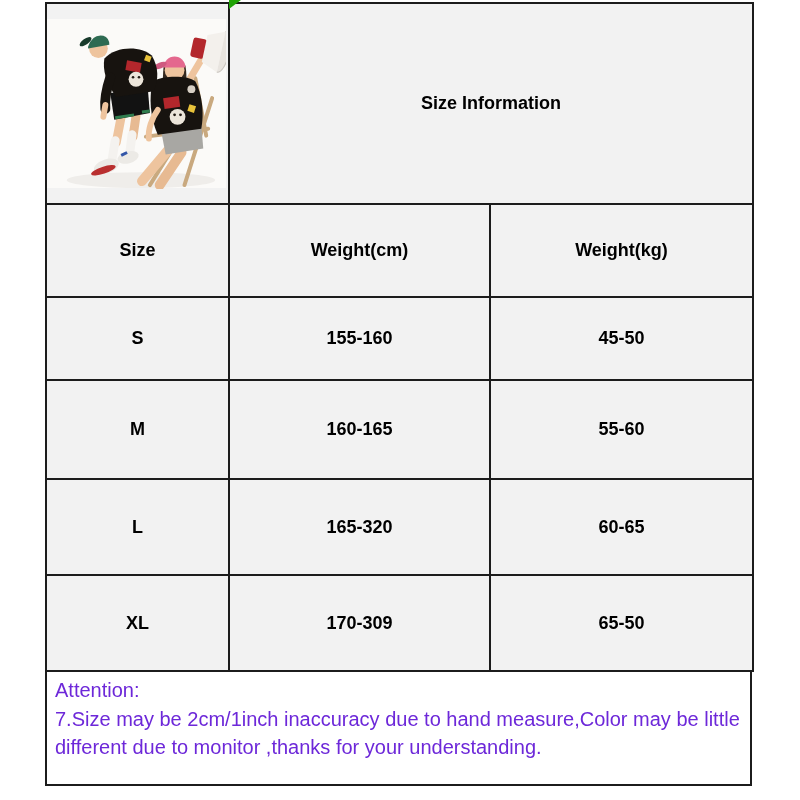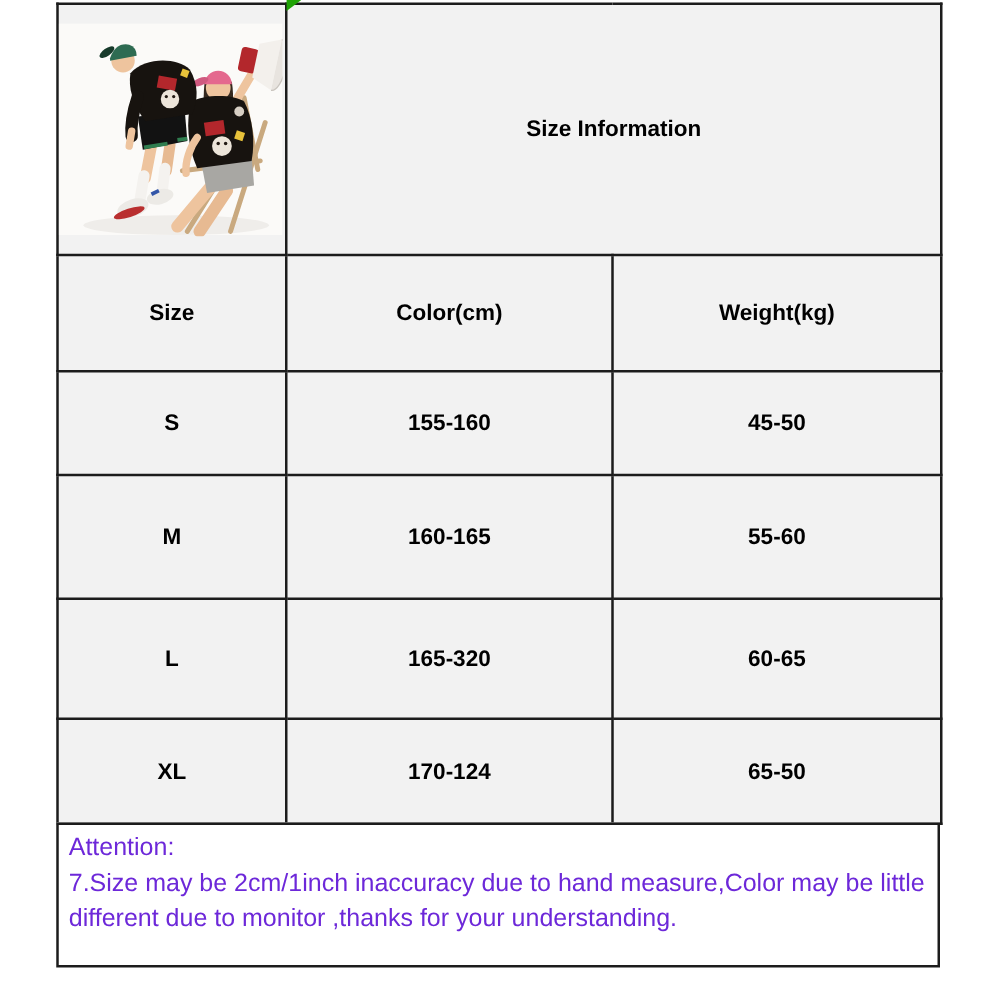--- a/index.html
+++ b/index.html
@@ -46,21 +46,21 @@
   td.cell-title{
     background:var(--cell-bg);
     font-size:23px;
     font-weight:bold;
   }
   tr.row-photo{height:201px;}
   tr.row-head{height:93px;}
   tr.row-s{height:83px;}
   tr.row-m{height:99px;}
   tr.row-l{height:96px;}
-  tr.row-xl{height:84px;}
+  tr.row-xl{height:96px;}
   td.col-size{background:var(--header-bg);margin-top:18px;}
   td.head-size{font-size:29px;}
   td.head-col{font-size:18px;background:var(--header-bg);}
   td.size-letter{font-size:21px;}
   .attention{
     width:687px;
     margin-top:-2px;
     border:2px solid var(--border);
     background:#ffffff;
     padding:4px 8px 22px 8px;
@@ -162,21 +162,21 @@
           </g>
         </svg>
       </td>
       <td class="cell-title" colspan="2">
         <span>Size Information</span>
       </td>
     </tr>
 
     <tr class="row-head">
       <td class="col-size head-size">Size</td>
-      <td class="head-col">Color(cm)</td>
+      <td class="head-col">Weight(cm)</td>
       <td class="head-col">Weight(kg)</td>
     </tr>
 
     <tr class="row-s">
       <td class="col-size size-letter">S</td>
       <td>155-160</td>
       <td>45-50</td>
     </tr>
 
     <tr class="row-m">
@@ -186,21 +186,21 @@
     </tr>
 
     <tr class="row-l">
       <td class="col-size size-letter">L</td>
       <td>165-320</td>
       <td>60-65</td>
     </tr>
 
     <tr class="row-xl">
       <td class="col-size size-letter">XL</td>
-      <td>170-124</td>
+      <td>170-309</td>
       <td>65-50</td>
     </tr>
     </tbody>
   </table>
 
   <div class="attention">
     <div>Attention:</div>
     <div>7.Size may be 2cm/1inch inaccuracy due to hand measure,Color may be little different due to monitor ,thanks for your understanding.</div>
   </div>
 

